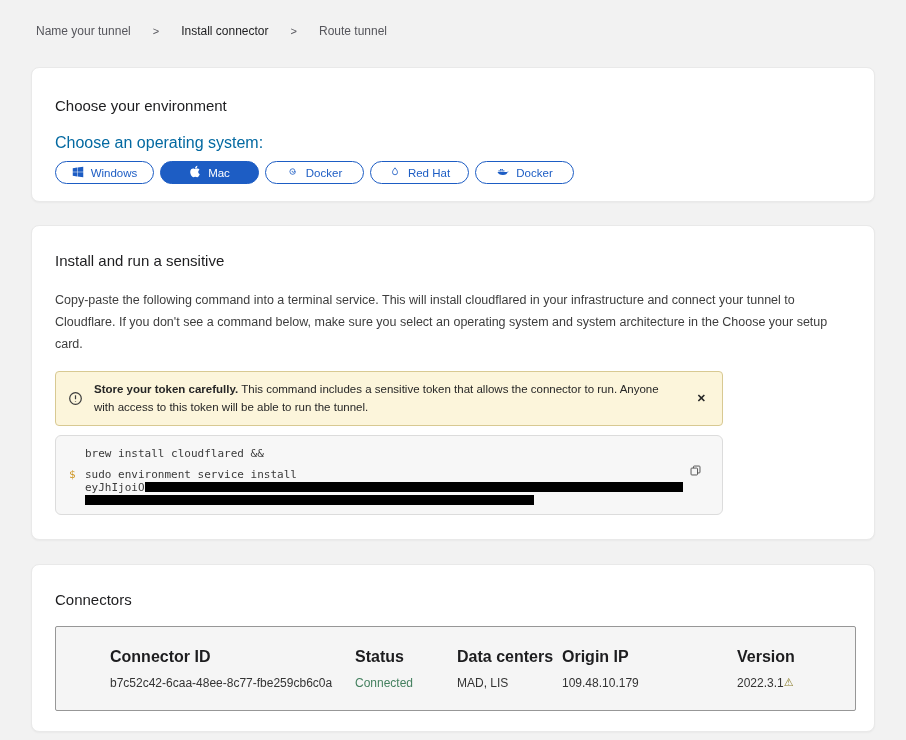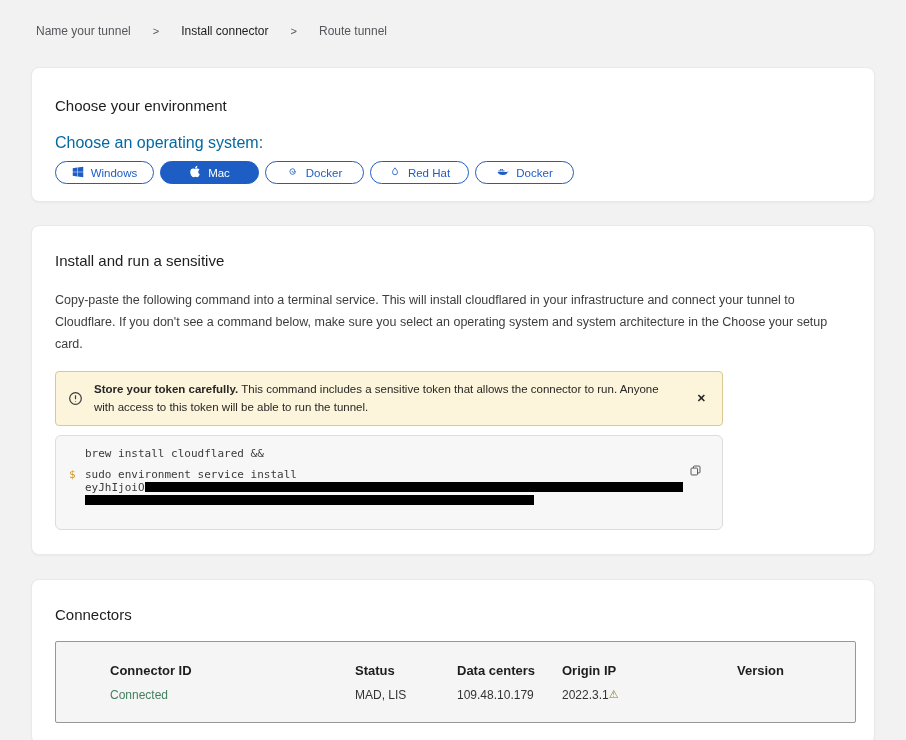--- a/index.html
+++ b/index.html
@@ -85,21 +85,21 @@
     cursor: pointer; padding: 2px 4px;
     font-family: "Liberation Sans", sans-serif;
   }
   .codeblock {
     position: relative;
     margin-top: 9px;
     width: 668px;
     background: #f7f7f7;
     border: 1px solid #dcdcdc;
     border-radius: 6px;
-    padding: 12px 14px 24px 29px;
+    padding: 12px 14px 9px 29px;
     font-family: "DejaVu Sans Mono", monospace;
     font-size: 11px;
     line-height: 1.0;
     color: #3b3b3b;
   }
   .code-line1 { margin-bottom: 10px; }
   .code-line2 { margin-bottom: 2px; }
   .prompt { position: absolute; left: 13px; color: var(--prompt-amber, #d09a2c); }
   .code-line3 { display: flex; height: 11px; }
   .redact-bar1 { display: inline-block; width: 538px; height: 10px; background: #000; }
@@ -116,21 +116,21 @@
     background: #f5f5f5;
     border: 1px solid #979797;
     border-radius: 2px;
     padding: 21px 0 20px 54px;
   }
   .conn-grid {
     display: grid;
     grid-template-columns: 245px 102px 105px 175px 1fr;
     align-items: center;
   }
-  .conn-head { font-size: 13px; font-weight: bold; color: #1d1d1f; margin-bottom: 10px; }
+  .conn-head { font-size: 16px; font-weight: bold; color: #1d1d1f; margin-bottom: 10px; }
   .conn-row { font-size: 12px; color: #333; }
   .status-connected { color: var(--status-green, #44805f); }
   .version-cell { display: flex; align-items: center; }
   .warn-triangle { color: var(--warning-triangle, #8a7d2a); font-size: 11px; line-height: 1; }
 </style>
 </head>
 <body>
 
 <nav class="breadcrumb">
   <span class="crumb">Name your tunnel</span>
@@ -234,20 +234,21 @@
   <h2>Connectors</h2>
   <div class="conn-table">
     <div class="conn-grid conn-head">
       <span>Connector ID</span>
       <span>Status</span>
       <span>Data centers</span>
       <span>Origin IP</span>
       <span>Version</span>
     </div>
     <div class="conn-grid conn-row">
+      <span>b7c52c42-6caa-48ee-8c77-fbe259cb6c0a</span>
       <span class="status-connected">Connected</span>
       <span>MAD, LIS</span>
       <span>109.48.10.179</span>
       <span class="version-cell">
         <span>2022.3.1</span>
         <span class="warn-triangle">⚠</span>
       </span>
     </div>
   </div>
 </section>

